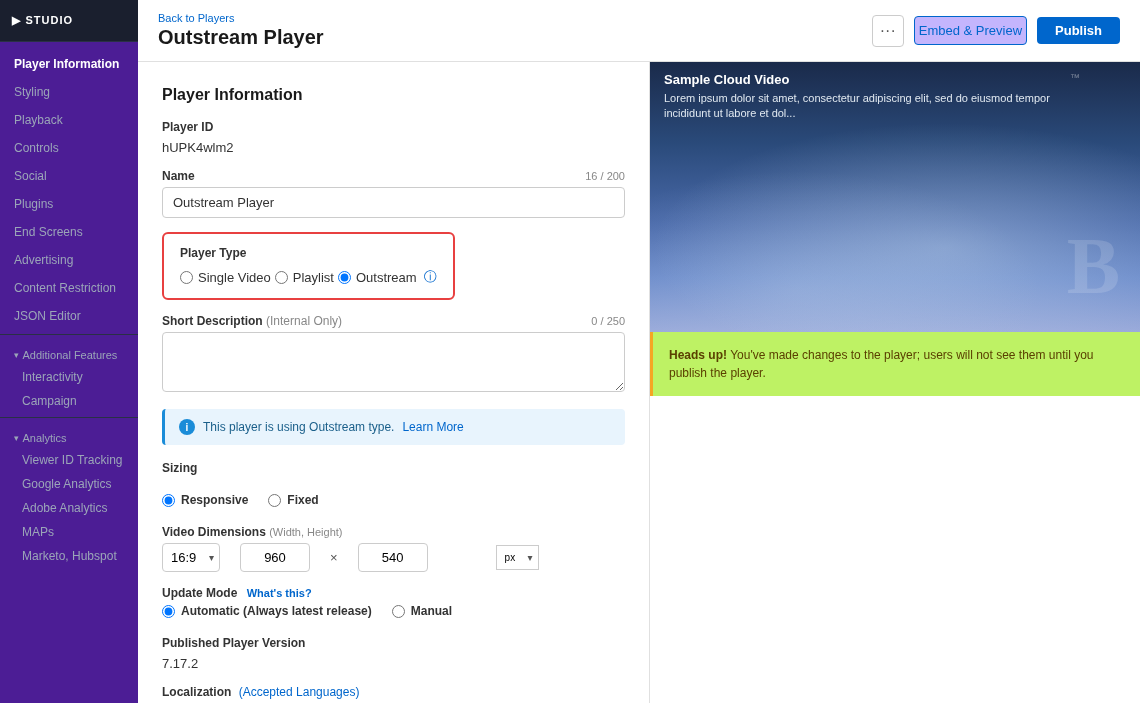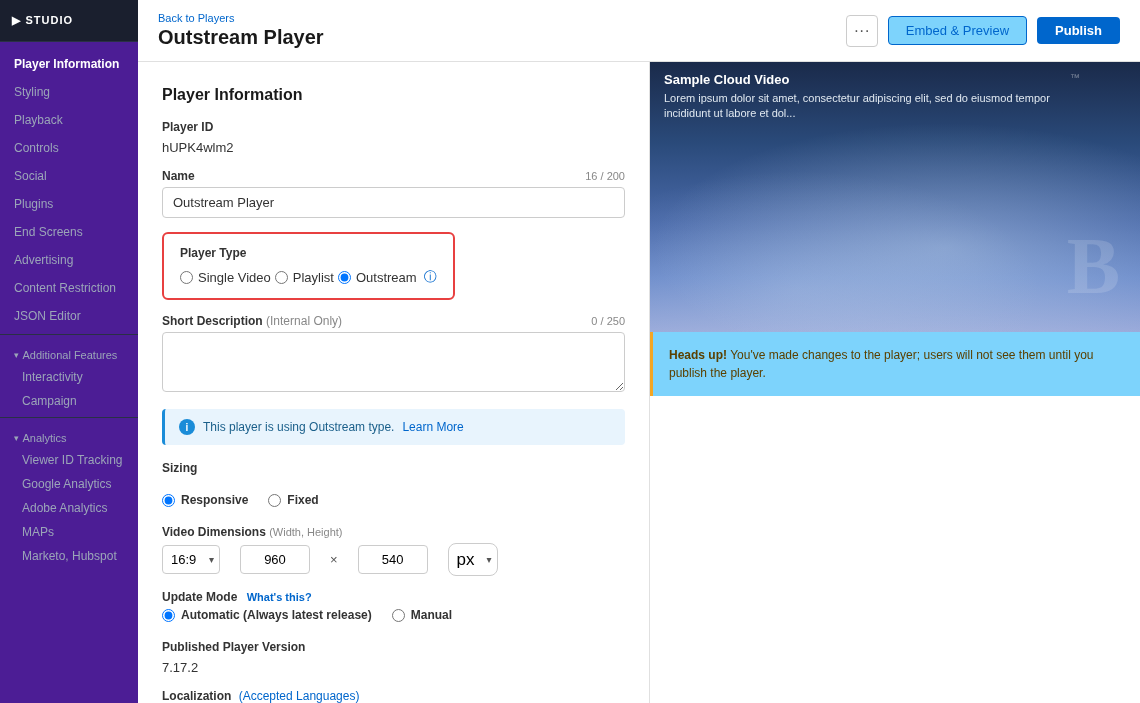--- a/index.html
+++ b/index.html
@@ -20,21 +20,21 @@
     
     .main { flex: 1; display: flex; flex-direction: column; overflow: hidden; }
 
     
     .header { background: #fff; border-bottom: 1px solid #e0e0e0; padding: 10px 20px; display: flex; align-items: center; justify-content: space-between; height: 62px; }
     .header-left { display: flex; flex-direction: column; }
     .back-link { font-size: 11px; color: #0066cc; text-decoration: none; cursor: pointer; margin-bottom: 2px; }
     .page-title { font-size: 20px; font-weight: 600; color: #1a1a1a; }
     .header-right { display: flex; align-items: center; gap: 10px; }
     .btn-dots { background: none; border: 1px solid #ccc; border-radius: 4px; width: 32px; height: 32px; cursor: pointer; font-size: 16px; color: #555; display: flex; align-items: center; justify-content: center; }
-    .btn-embed { background: #7dd3fc; border: 1px solid #0066cc; color: #0066cc; padding: 6px 17px; border-radius: 4px; cursor: pointer; font-size: 13px; font-weight: 500; }
+    .btn-embed { background: #c4b5fd; border: 1px solid #0066cc; color: #0066cc; padding: 6px 4px; border-radius: 4px; cursor: pointer; font-size: 13px; font-weight: 500; }
     .btn-publish { background: #0066cc; border: none; color: #fff; padding: 6px 18px; border-radius: 4px; cursor: pointer; font-size: 13px; font-weight: 600; }
 
     
     .body-area { display: flex; flex: 1; overflow: hidden; }
 
     
     .form-panel { flex: 1; background: #fff; padding: 24px 24px; overflow-y: auto; border-right: 1px solid #e0e0e0; }
     .section-title { font-size: 16px; font-weight: 600; color: #1a1a1a; margin-bottom: 16px; }
 
     .field-label { font-size: 12px; font-weight: 600; color: #333; margin-bottom: 6px; display: block; }
@@ -63,21 +63,21 @@
     .dimensions-row { display: flex; align-items: center; gap: 20px; margin-bottom: 14px; }
     .dim-input { width: 70px; border: 1px solid #ccc; border-radius: 4px; padding: 6px 8px; font-size: 13px; text-align: center; }
     .dim-x { font-size: 13px; color: #555; }
 
     .aspect-select-wrap { position: relative; display: inline-flex; align-items: center; }
     .aspect-select-wrap::after { content: '▾'; position: absolute; right: 6px; pointer-events: none; color: #555; font-size: 10px; }
     .aspect-select { border: 1px solid #ccc; border-radius: 4px; padding: 6px 22px 6px 8px; font-size: 13px; background: #fff; appearance: none; cursor: pointer; }
 
     .px-select-wrap { position: relative; display: inline-flex; align-items: center; }
     .px-select-wrap::after { content: '▾'; position: absolute; right: 6px; pointer-events: none; color: #555; font-size: 10px; }
-    .px-select { border: 1px solid #ccc; border-radius: 8px; padding: 6px 22px 6px 8px; font-size: 17px; background: #fff; appearance: none; cursor: pointer; }
+    .px-select { border: 1px solid #ccc; border-radius: 0; padding: 6px 22px 6px 8px; font-size: 10px; background: #fff; appearance: none; cursor: pointer; margin-left: 48px; }
 
     
     .update-mode-row { display: flex; align-items: center; gap: 20px; margin-bottom: 14px; }
 
     
     .version-text { font-size: 13px; color: #333; margin-bottom: 14px; }
 
     
     .localization-label { font-size: 12px; font-weight: 600; margin-bottom: 12px; }
     .localization-link { color: #0066cc; text-decoration: none; cursor: pointer; font-weight: 400; margin-left: 4px; }
@@ -88,21 +88,21 @@
     .video-thumb { position: relative; width: 100%; height: 270px; background: linear-gradient(180deg, #1a2a4a 0%, #2a4a7a 30%, #4a6aaa 60%, #6a8aca 80%, #9aaada 100%); overflow: hidden; flex-shrink: 0; }
     .video-thumb-overlay { position: absolute; top: 0; left: 0; right: 0; bottom: 0; display: flex; flex-direction: column; }
     .video-title-bar { padding: 10px 14px; }
     .video-title-text { font-size: 13px; font-weight: 700; color: #fff; margin-bottom: 4px; }
     .video-desc-text { font-size: 11px; color: #e0e8f0; line-height: 1.4; max-width: 420px; }
     .video-brand { position: absolute; bottom: 20px; right: 20px; font-size: 80px; font-weight: 900; color: rgba(255,255,255,0.15); font-family: serif; }
     .video-tm { position: absolute; top: 10px; right: 60px; font-size: 10px; color: rgba(255,255,255,0.4); }
     .cloud-bg { position: absolute; bottom: 0; left: 0; right: 0; top: 60px; background: radial-gradient(ellipse at 60% 60%, rgba(200,220,240,0.4) 0%, transparent 70%), radial-gradient(ellipse at 30% 80%, rgba(180,200,230,0.3) 0%, transparent 50%); }
 
     
-    .warning-banner { background: #7dd3fc; border-left: 3px solid #f5a623; padding: 14px 16px; font-size: 12px; color: #5a4000; line-height: 1.5; margin: 0; }
+    .warning-banner { background: #bef264; border-left: 3px solid #f5a623; padding: 14px 16px; font-size: 12px; color: #5a4000; line-height: 1.5; margin: 0; }
     .warning-banner strong { font-weight: 700; }
 
     
     .learn-more { color: #0066cc; text-decoration: none; font-weight: 500; cursor: pointer; }
 
     .what-is-this { color: #0066cc; text-decoration: none; font-size: 11px; margin-left: 6px; cursor: pointer; }
 
     .sub-section-label { font-size: 12px; font-weight: 600; color: #333; margin-bottom: 8px; display: block; }
   </style>
 </head>

